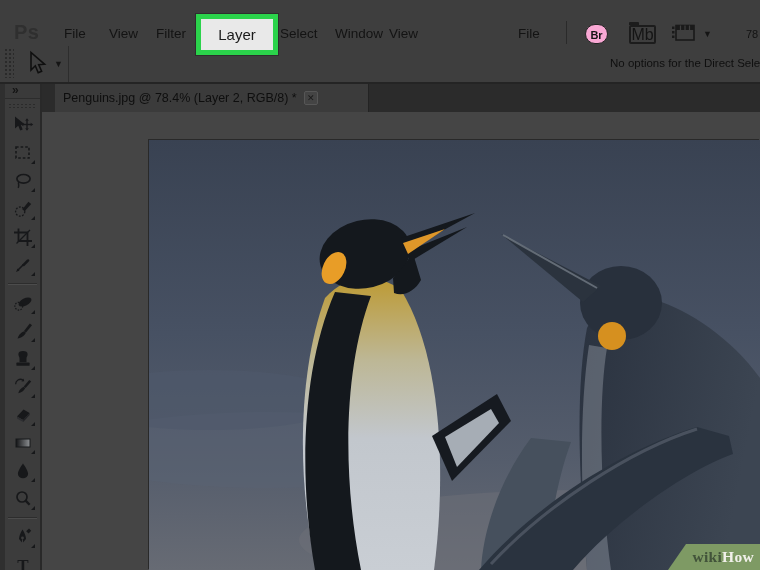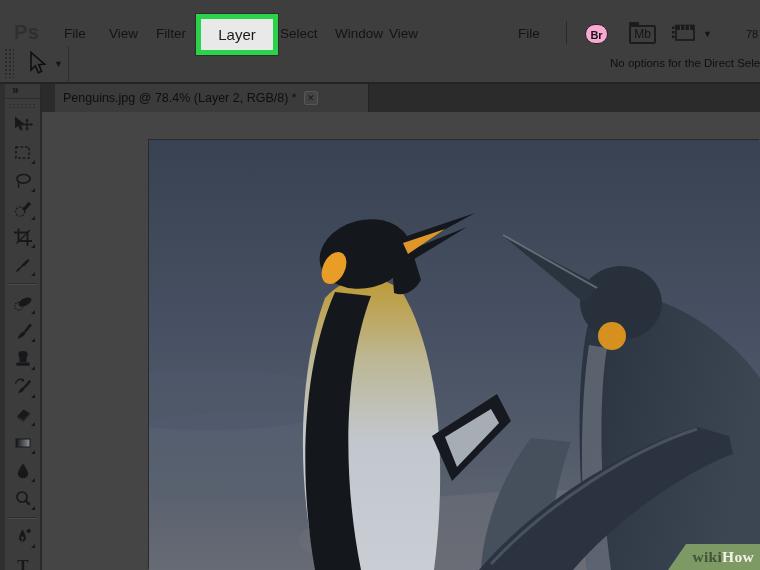--- a/index.html
+++ b/index.html
@@ -12,21 +12,21 @@
   .menu-item{position:absolute;top:0;height:44px;line-height:44px;color:#131313;font-size:13.5px;cursor:default;}
   .mi-file{left:64px}.mi-edit{left:109px}.mi-image{left:156px}.mi-select{left:280px}
   .mi-filter{left:335px}.mi-view{left:389px}.mi-window{left:441px}.mi-help{left:518px}
   .hl-box{position:absolute;left:196px;top:2px;width:72px;height:31px;background:#e9e9e9;border:5px solid #2bd34b;
           display:flex;align-items:center;justify-content:center;z-index:6;box-shadow:0 0 0 1px rgba(0,0,0,.25);}
   .hl-box span{color:#1b1b1b;font-size:15px;}
   .mb-sep{position:absolute;left:566px;top:9px;width:1px;height:26px;background:#2a2a2a;}
   .br-btn{position:absolute;left:585px;top:12px;width:23px;height:20px;background:#f9a8d4;border:1px solid #252525;
           border-radius:10px;color:#141414;font-size:11px;font-weight:bold;text-align:center;line-height:20px;box-sizing:border-box;}
   .mb-btn{position:absolute;left:629px;top:13px;width:27px;height:19px;border:2px solid #1c1c1c;border-radius:2px;
-          color:#141414;font-size:12px;font-weight:normal;text-align:center;line-height:15px;box-sizing:border-box;}
+          color:#141414;font-size:16px;font-weight:normal;text-align:center;line-height:15px;box-sizing:border-box;}
   .mb-btn::before{content:"";position:absolute;left:-2px;top:-5px;width:10px;height:3px;background:#1c1c1c;border-radius:1px 1px 0 0;}
   .film-btn{position:absolute;left:671px;top:12px;width:26px;height:20px;}
   .menu-caret{position:absolute;left:703px;top:17px;font-size:9px;color:#151515;}
   .zoom-text{position:absolute;left:746px;top:0;height:44px;line-height:44px;font-size:11px;color:#131313;white-space:nowrap;}
 
   
   .optionsbar{position:absolute;left:0;top:44px;width:760px;height:40px;background:#3e3e3e;border-bottom:2px solid #242424;box-sizing:border-box;overflow:hidden;}
   .ob-grip{position:absolute;left:4px;top:4px;width:10px;height:30px;
            background-image:radial-gradient(#2a2a2a 1px,transparent 1.3px);background-size:4px 4px;}
   .ob-tool{position:absolute;left:23px;top:6px;}

